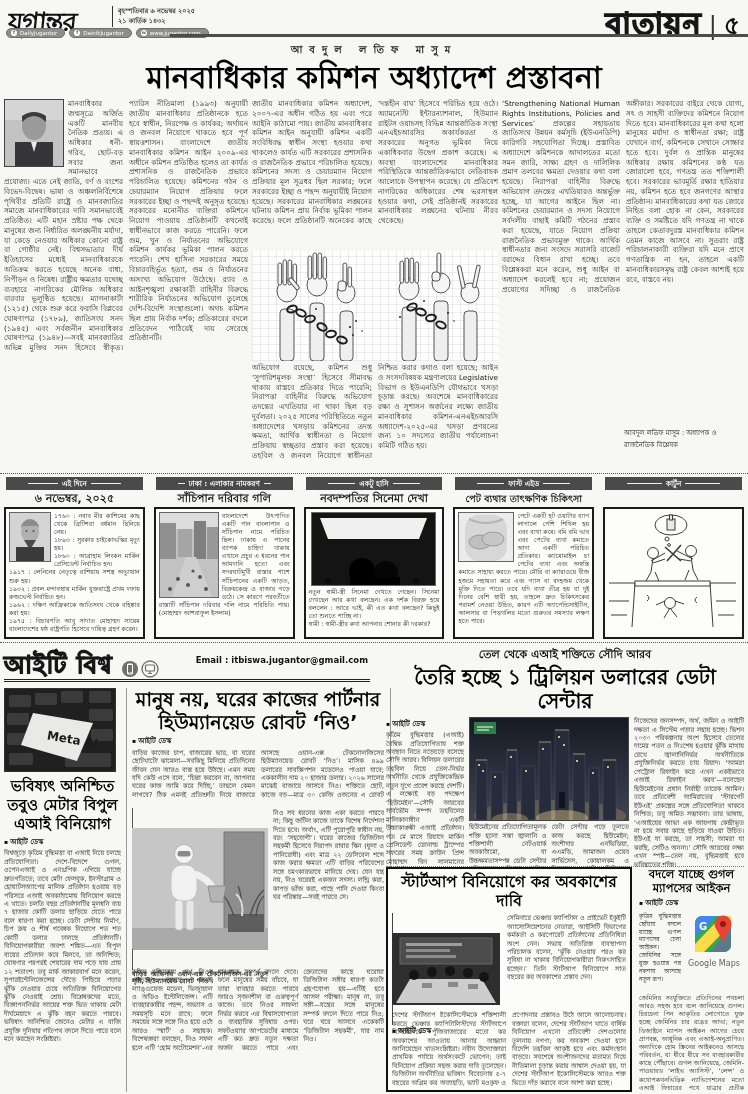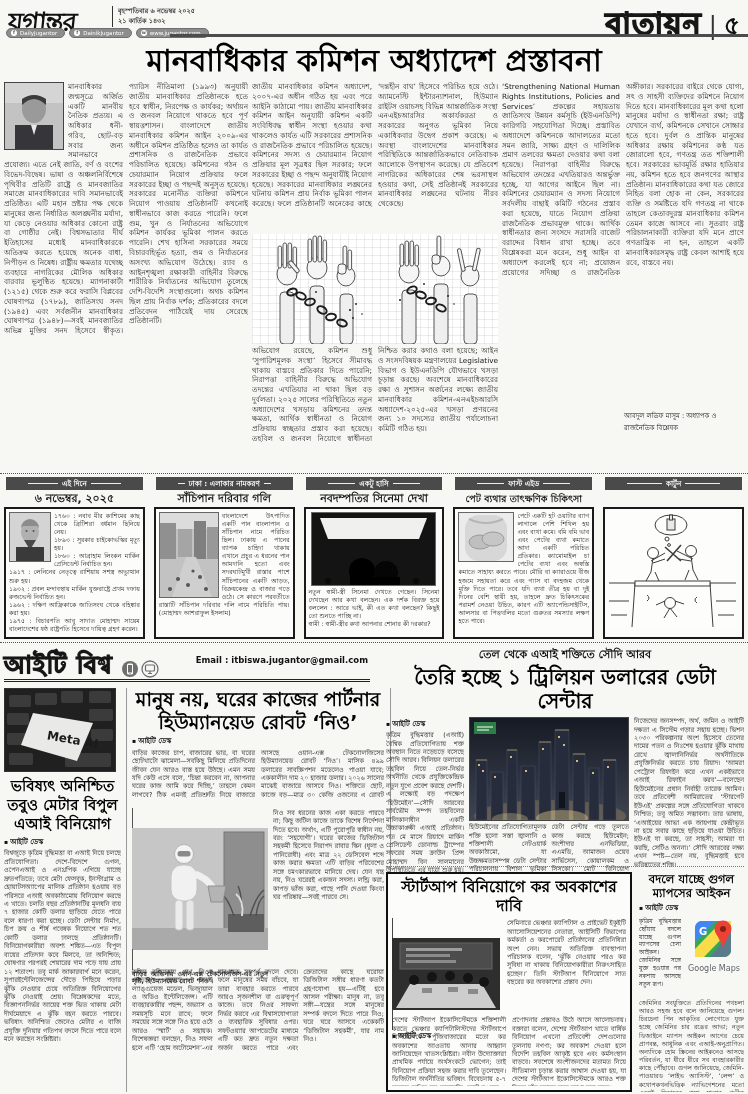--- a/index.html
+++ b/index.html
@@ -85,21 +85,21 @@
   .kicker{text-align:center;font-size:11px;font-weight:bold;color:#111;}
   .dc-head{text-align:center;font-size:20.5px;font-weight:800;line-height:1.15;margin:1px 0 4px;color:#000;}
   .dc-body{display:flex;gap:5px;height:168px;}
   .dc-c1{width:78px;display:flex;flex-direction:column;}
   .dc-c1 .tinytext{flex:1;}
   .dc-mid{width:160px;display:flex;flex-direction:column;}
   .city{width:158px;height:102px;border:1px solid #444;}
   .dc-t2{column-count:2;column-gap:5px;flex:1;margin-top:2px;}
   .dc-c3{flex:1;}
   .bottom-row{position:absolute;left:0;top:220px;width:358px;height:226px;border-top:1px dotted #777;
-        padding-top:5px;display:flex;gap:7px;box-sizing:border-box;}
+        display:flex;gap:7px;box-sizing:border-box;}
   .startup-box{width:246px;border:2px solid #111;background:#fcfcfa;padding:4px;display:flex;
         flex-direction:column;box-sizing:border-box;}
   .su-head{font-size:15.5px;font-weight:800;text-align:center;line-height:1.2;color:#000;}
   .su-top{display:flex;gap:5px;margin-top:4px;height:94px;}
   .su-left{width:110px;}
   .su-photo{width:108px;height:72px;border:1px solid #444;}
   .su-right{flex:1;}
   .su-bottom{flex:1;column-count:2;column-gap:6px;margin-top:3px;}
   .maps-col{flex:1;display:flex;flex-direction:column;min-width:0;}
   .maps-head{font-size:11.5px;font-weight:800;text-align:center;line-height:1.25;color:#000;}
@@ -137,20 +137,21 @@
     </div>
     <div class="mast-right">
       <span class="page-title">বাতায়ন</span>
       <span class="page-sep">|</span>
       <span class="page-num">৫</span>
     </div>
     <div class="mast-rule"></div>
   </header>
 
   <section class="main-article">
+    <div class="byline">আবদুল লতিফ মাসুম</div>
     <h1 class="headline">মানবাধিকার কমিশন অধ্যাদেশ প্রস্তাবনা</h1>
     <div class="body-grid">
       <div class="left-text smalltext cols2">
         <span class="photo-float">
           <svg width="58" height="66" viewBox="0 0 58 66">
             <rect width="58" height="66" fill="#c3c3c3"></rect>
             <rect width="58" height="20" fill="#d5d5d5"></rect>
             <ellipse cx="29" cy="26" rx="12" ry="14" fill="#9a9a9a"></ellipse>
             <path d="M17,22 q12,-12 24,0 l0,-6 q-12,-8 -24,0 z" fill="#3c3c3c"></path>
             <rect x="10" y="42" width="38" height="24" fill="#35353a"></rect>

